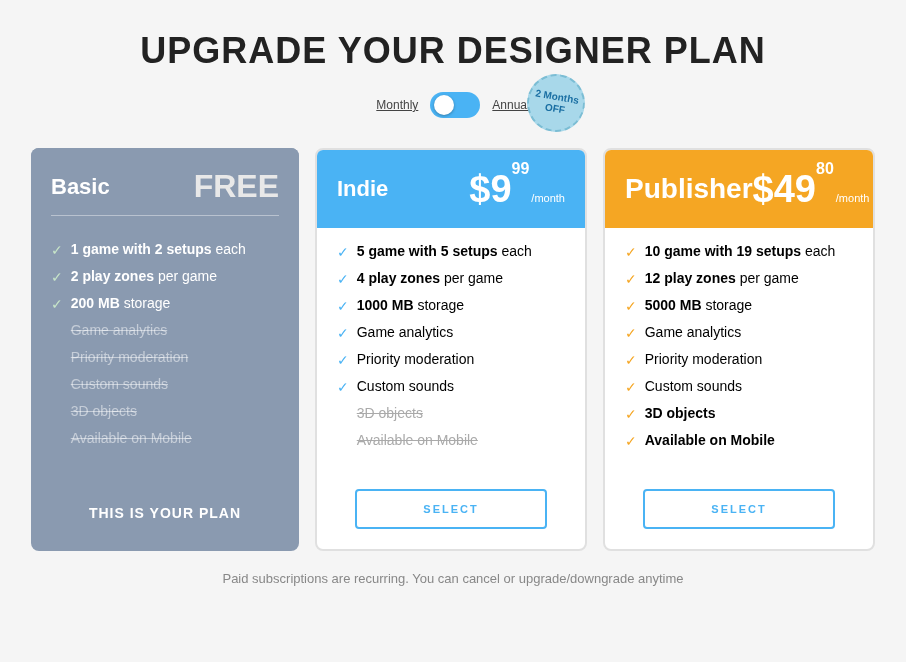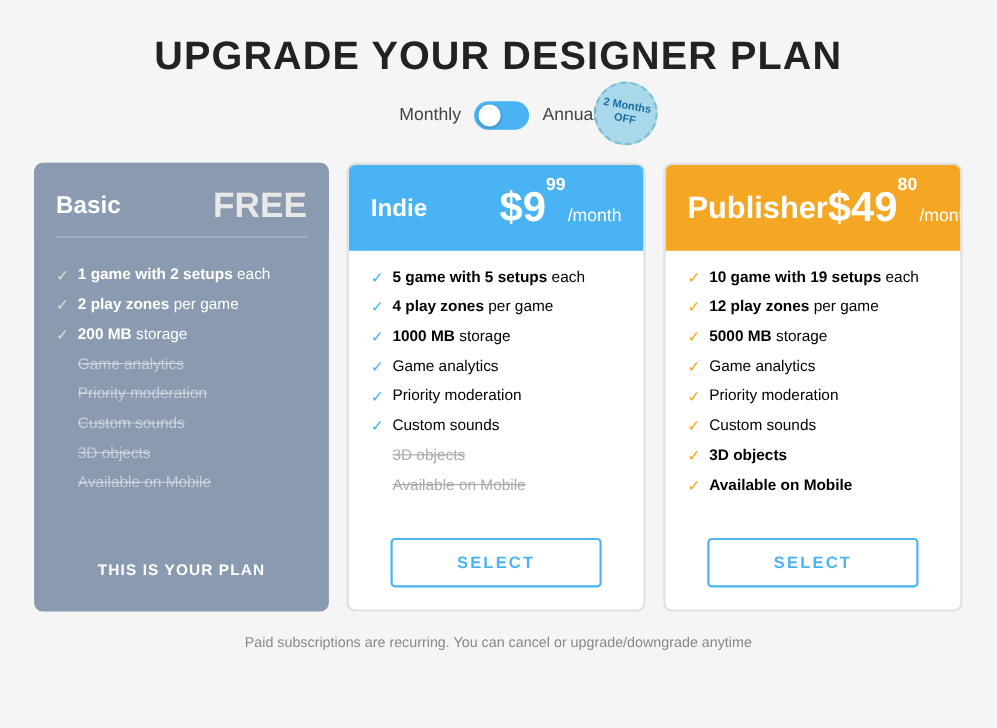--- a/index.html
+++ b/index.html
@@ -24,22 +24,23 @@
 
     .billing-toggle {
       display: flex;
       align-items: center;
       gap: 12px;
       margin-bottom: 30px;
       position: relative;
     }
 
     .billing-label {
-      font-size: 16px;
+      font-size: 12px;
       color: #444;
+      text-decoration: underline;
     }
 
     .toggle-switch {
       width: 50px;
       height: 26px;
       background: #4ab3f4;
       border-radius: 13px;
       position: relative;
       cursor: pointer;
       display: flex;
@@ -180,21 +181,21 @@
     }
 
     .price-cents {
       font-size: 16px;
       font-weight: bold;
       margin-top: -10px;
       align-self: flex-start;
     }
 
     .price-period {
-      font-size: 16px;
+      font-size: 11px;
       margin-left: 2px;
     }
 
     .plan-features {
       padding: 15px 20px;
       flex: 1;
     }
 
     .feature-item {
       display: flex;
@@ -248,21 +249,21 @@
       letter-spacing: 1px;
     }
 
     .select-button {
       display: block;
       width: 100%;
       padding: 12px;
       border: 2px solid #4ab3f4;
       background: white;
       color: #4ab3f4;
-      font-size: 15px;
+      font-size: 11px;
       font-weight: bold;
       letter-spacing: 2px;
       border-radius: 4px;
       cursor: pointer;
       text-align: center;
     }
 
     .plan-publisher .select-button {
       border-color: #4ab3f4;
       color: #4ab3f4;

